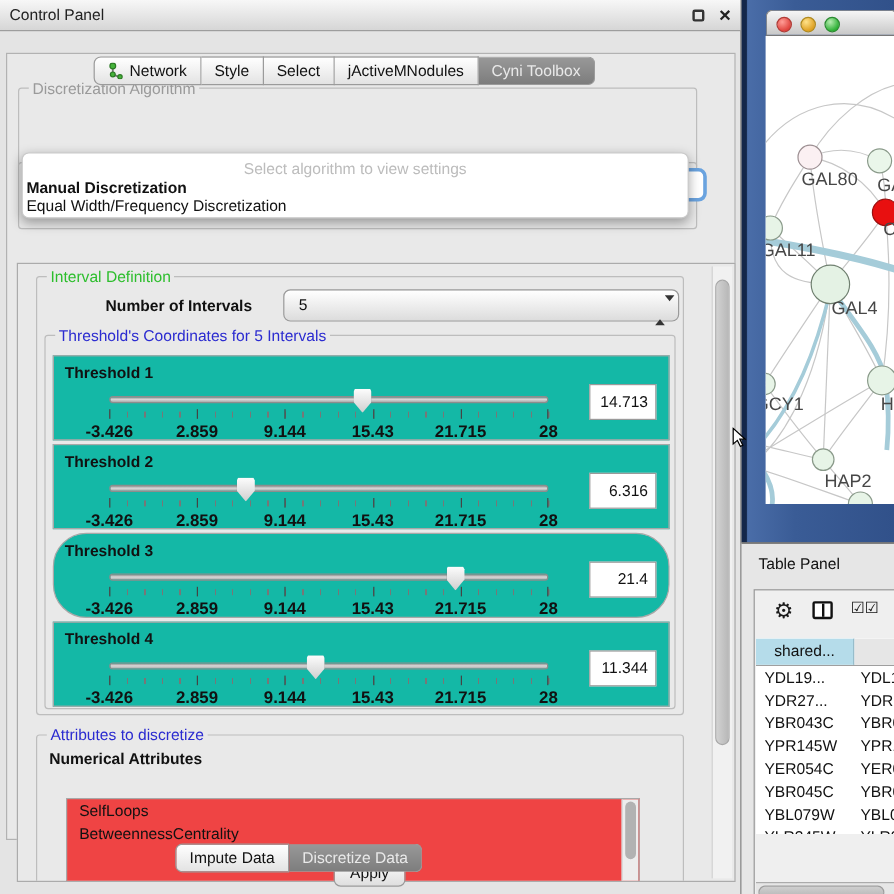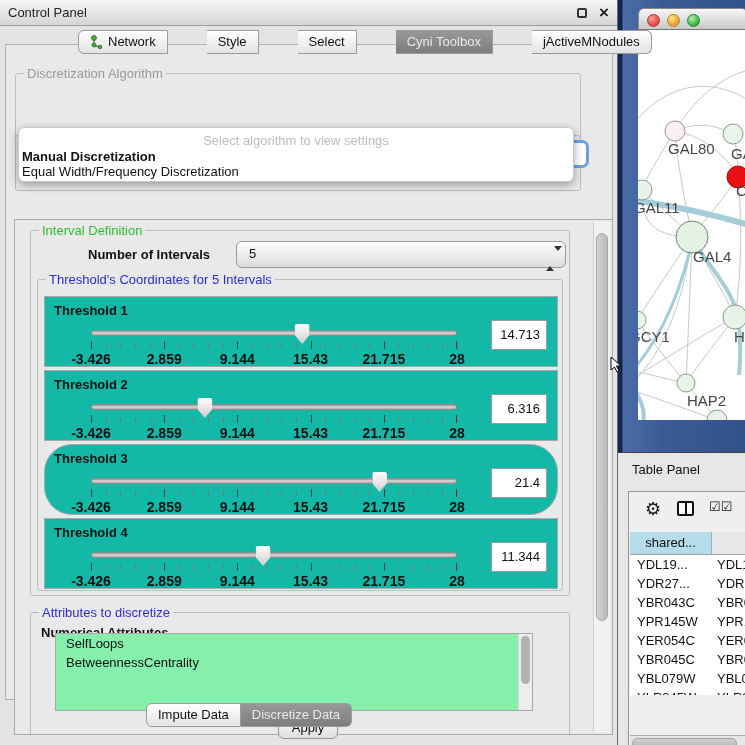--- a/index.html
+++ b/index.html
@@ -14,21 +14,21 @@
   .float-box { position:absolute; right:30px; top:8px; width:10px; height:10px; border:2px solid #333; border-radius:2px; }
   .close-x { position:absolute; right:8px; top:1px; font-size:17px; font-weight:bold; color:#222; line-height:24px; }
 
   
   .seg-row { position:absolute; display:flex; z-index:5; }
   .seg { line-height:22px; padding:0 11px; background:linear-gradient(180deg,#ffffff,#e3e3e3);
     border:1px solid #9b9b9b; border-left:none; color:#111; white-space:nowrap; display:flex; align-items:center; gap:5px; }
   .seg:first-child { border-left:1px solid #9b9b9b; border-radius:6px 0 0 6px; }
   .seg:last-child { border-radius:0 6px 6px 0; }
   .seg.sel { background:linear-gradient(180deg,#989898,#7d7d7d); color:#e9e9e9; }
-  .top-tabs { left:78px; top:30px;gap:39px; }
+  .top-tabs { left:78px; top:47px; }
   .bottom-tabs { left:146px; top:703px; }
 
   .content-panel { position:absolute; left:5px; top:44px; width:608px; height:656px;
     background:#e9e9e9; border:1px solid #b2b2b2; }
 
   
   .group { position:absolute; border:1px solid #bdbdbd; border-radius:3px; }
   .group > .gtitle { position:absolute; top:-8px; left:8px; background:#e9e9e9; padding:0 3px; white-space:nowrap; }
   .t-green { color:#2dbe2d; }
   .t-blue  { color:#2b2bd0; }
@@ -70,21 +70,21 @@
   .ticks-minor { position:absolute; left:0; top:13px; width:367px; height:5px;
     background:repeating-linear-gradient(90deg,#777 0,#777 1px,transparent 1px,transparent 14.64px); }
   .ticks-major { position:absolute; left:0; top:11px; width:366px; height:8px; }
   .ticks-major span { position:absolute; top:0; width:1px; height:8px; background:#444; }
   .ticks-labels { position:absolute; left:0; top:21px; width:366px; height:12px; }
   .ticks-labels span { position:absolute; transform:translateX(-50%); font-size:14px; font-weight:bold; color:#111; white-space:nowrap; }
   .valbox { position:absolute; right:10px; top:23px; width:56px; height:30px; background:#fff; border:1px solid #9a9a9a;
     line-height:28px; text-align:right; padding-right:6px; }
 
   
-  .attr-list { position:absolute; left:24px; top:20px; width:478px; height:78px; background:#86efac; border:1px solid #a8a8a8; overflow:hidden; }
+  .attr-list { position:absolute; left:24px; top:52px; width:478px; height:78px; background:#ef4444; border:1px solid #a8a8a8; overflow:hidden; }
   .attr-item { padding:2px 0 2px 10px; }
   .attr-list .lscroll { position:absolute; right:0; top:0; bottom:0; width:14px; background:#ededed; border-left:1px solid #d5d5d5; }
   .attr-list .lscroll .thumb { position:absolute; left:2px; top:2px; width:9px; height:48px; background:#b2b2b2; border-radius:5px; }
 
   .apply-btn { position:absolute; left:272px; top:671px; width:60px; height:23px; background:linear-gradient(180deg,#ffffff,#dedede);
     border:1px solid #9a9a9a; border-radius:6px; text-align:center; line-height:21px; }
 
   
   .desktop { position:absolute; left:618px; top:0; width:127px; height:452px;
     background:linear-gradient(90deg,#14274a 0,#14274a 4px,#4a6da8 5px,#3a5c96 35%,#31518a 100%); }
@@ -139,25 +139,25 @@
           <circle cx="10" cy="12" r="1.8" fill="#45b33a" stroke="#2c7a25"></circle>
         </svg>
         <span>Network</span>
       </div>
       <div class="seg">
           <span>Style</span>
         </div>
       <div class="seg">
           <span>Select</span>
         </div>
+      <div class="seg">
+          <span>jActiveMNodules</span>
+        </div>
       <div class="seg sel">
           <span>Cyni Toolbox</span>
-        </div>
-      <div class="seg">
-          <span>jActiveMNodules</span>
         </div>
     </div>
 
     <div class="content-panel">
 
       <div class="group" style="left:9px; top:28px; width:566px; height:68px;">
         <span class="gtitle t-gray">Discretization Algorithm</span>
       </div>
 
       <div class="scrollpane">

